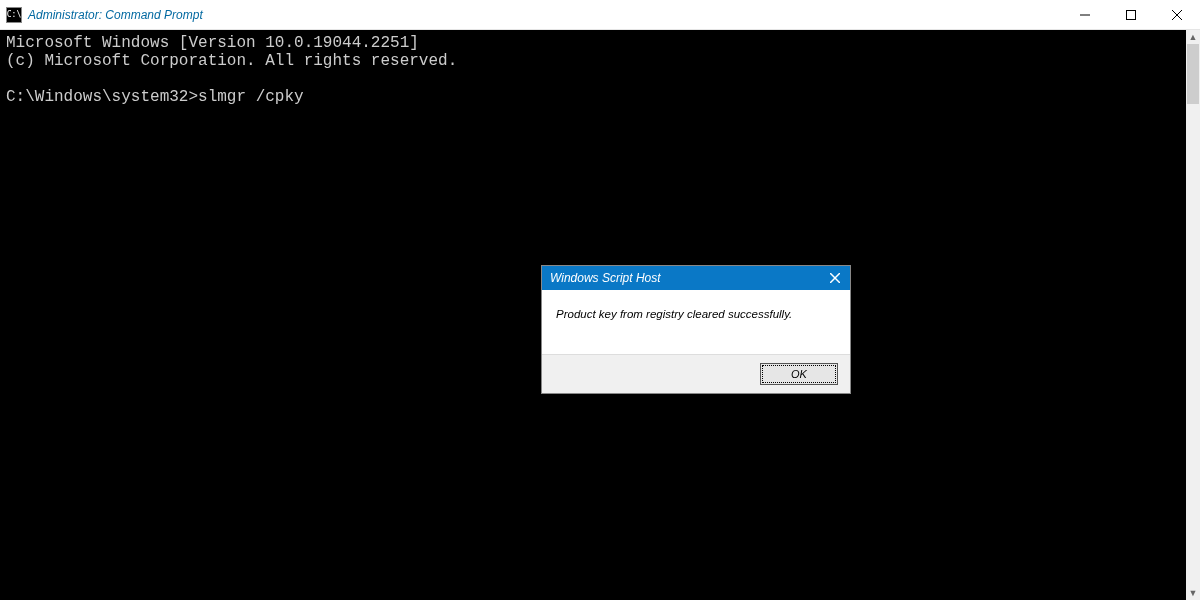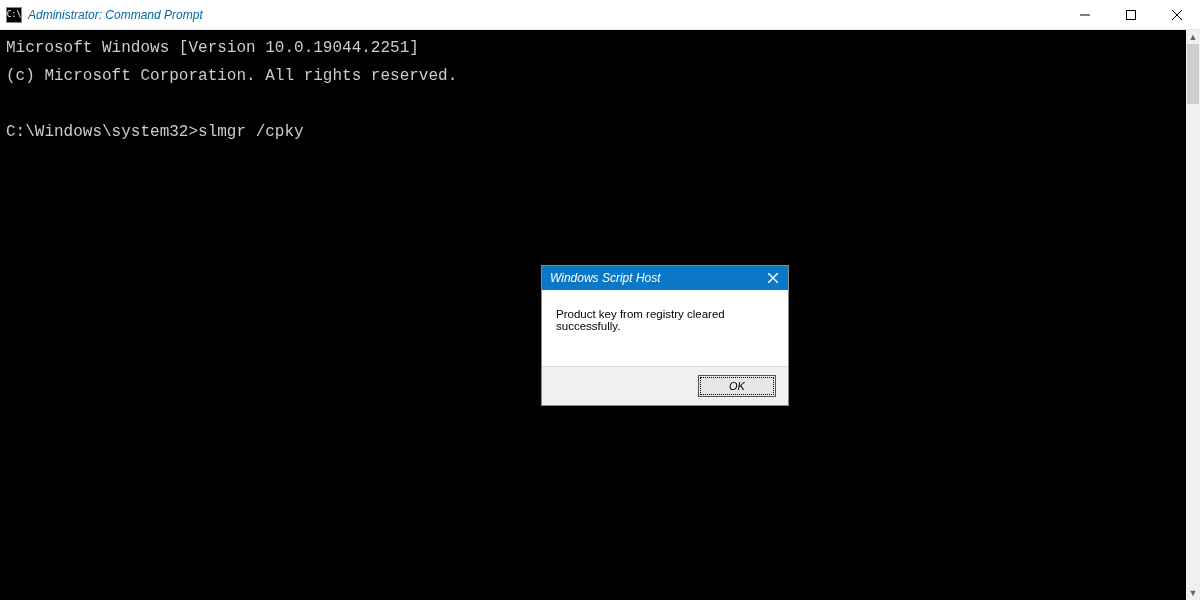--- a/index.html
+++ b/index.html
@@ -45,21 +45,21 @@
     font-size: 14px;
   }
   .winbtn svg { width: 10px; height: 10px; stroke: #000; stroke-width: 1; fill: none; }
   .console {
     position: absolute;
     top: 30px; left: 0; right: 14px; bottom: 0;
     background: #000;
     color: #ccc;
     font-family: Consolas, "Courier New", monospace;
     font-size: 16px;
-    line-height: 28px;
+    line-height: 18px;
     padding: 4px 6px;
     white-space: pre;
   }
   .scrollbar {
     position: absolute;
     top: 30px; right: 0; bottom: 0;
     width: 14px;
     background: #f0f0f0;
   }
   .scroll-thumb {
@@ -74,21 +74,21 @@
     display:flex; align-items:center; justify-content:center;
     color:#666; font-size:9px;
   }
   .scroll-arrow.up { top:0; }
   .scroll-arrow.down { bottom:0; }
 
   .dialog {
     position: absolute;
     left: 541px;
     top: 265px;
-    width: 248px;
+    width: 310px;
     background: #fff;
     border: 1px solid #888;
     box-shadow: 2px 2px 6px rgba(0,0,0,0.4);
   }
   .dialog-titlebar {
     background: #0a78c6;
     color: #fff;
     height: 24px;
     display: flex;
     align-items: center;
@@ -102,20 +102,21 @@
     width: 30px;
     height: 100%;
     display: flex; align-items: center; justify-content: center;
   }
   .dialog-close svg { width: 10px; height: 10px; stroke: #fff; stroke-width: 1.5; }
   .dialog-body {
     padding: 18px 14px 10px 14px;
     font-size: 11.5px;
     color: #000;
     background: #fff;
+    font-style: italic;
     border-radius: 7px;
   }
   .dialog-footer {
     background: #f0f0f0;
     padding: 8px 12px;
     display: flex;
     justify-content: flex-end;
     border-top: 1px solid #ddd;
     margin-top: 24px;
   }

